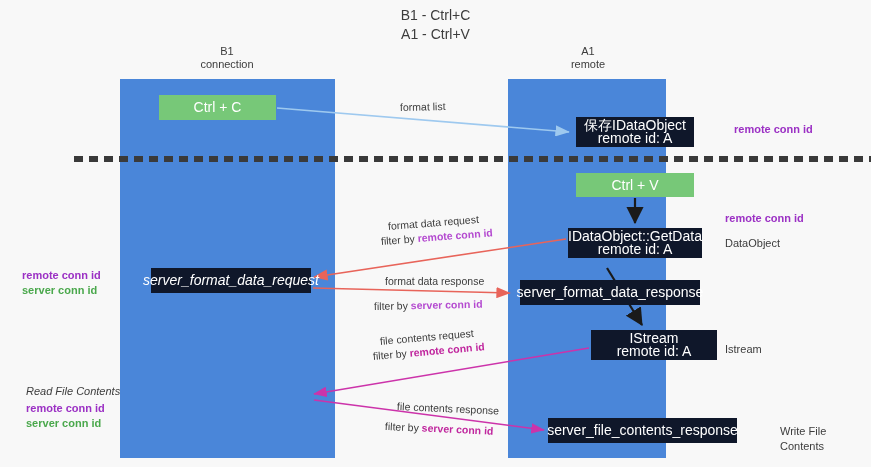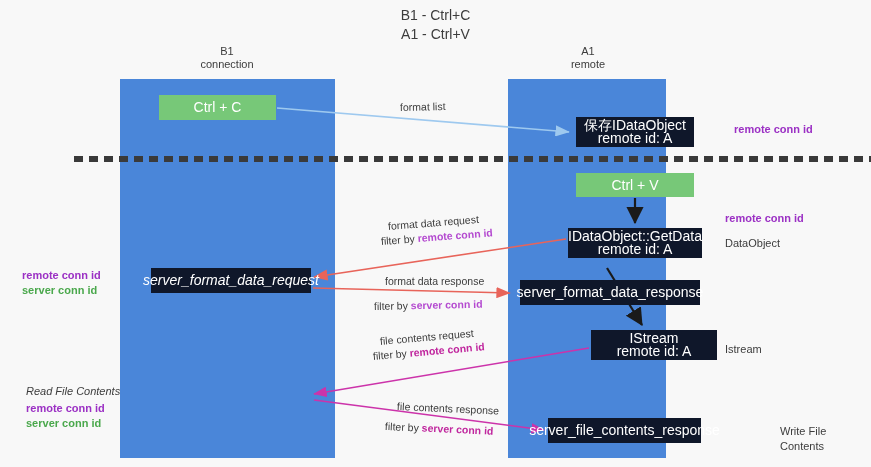--- a/index.html
+++ b/index.html
@@ -49,21 +49,21 @@
   .node.orange{background:#0f172a;}
 
   #n-ctrlc   {left:159px;top:95px;width:117px;height:25px;}
   #n-idataobj{left:576px;top:117px;width:118px;height:30px;}
   #n-ctrlv   {left:576px;top:173px;width:118px;height:24px;}
   #n-getdata {left:568px;top:228px;width:134px;height:30px;}
   #n-sfdreq  {left:151px;top:268px;width:160px;height:25px;font-style:italic;}
   #n-sfdresp {left:514px;top:280px;width:180px;height:25px;margin-left:6px;}
   #n-istream {left:591px;top:330px;width:126px;height:30px;}
   #n-sfcreq  {left:151px;top:384px;width:160px;height:25px;}
-  #n-sfcresp {left:548px;top:418px;width:153px;height:25px;}
+  #n-sfcresp {left:548px;top:418px;width:189px;height:25px;}
 
   
   .side{position:absolute;font-size:11px;line-height:15px;}
   .side.purple{color:#9b30c4;font-weight:bold;}
   .side.green{color:#4aa84c;font-weight:bold;}
   .side.plain{color:#3c3c3c;}
 
   #s-remote1{left:734px;top:122px;}
   #s-remote2{left:725px;top:211px;}
   #s-dataobject{left:725px;top:236px;}

